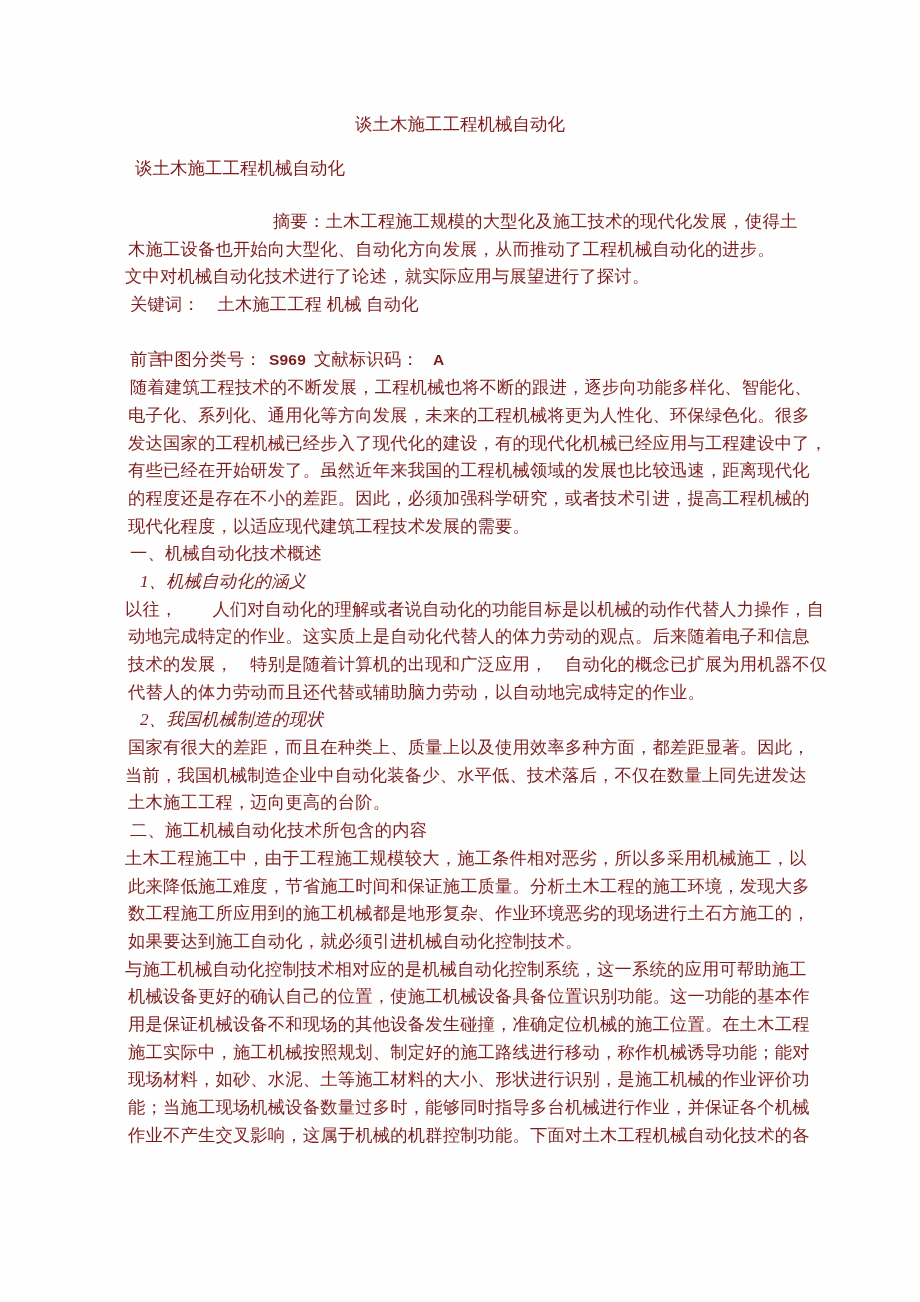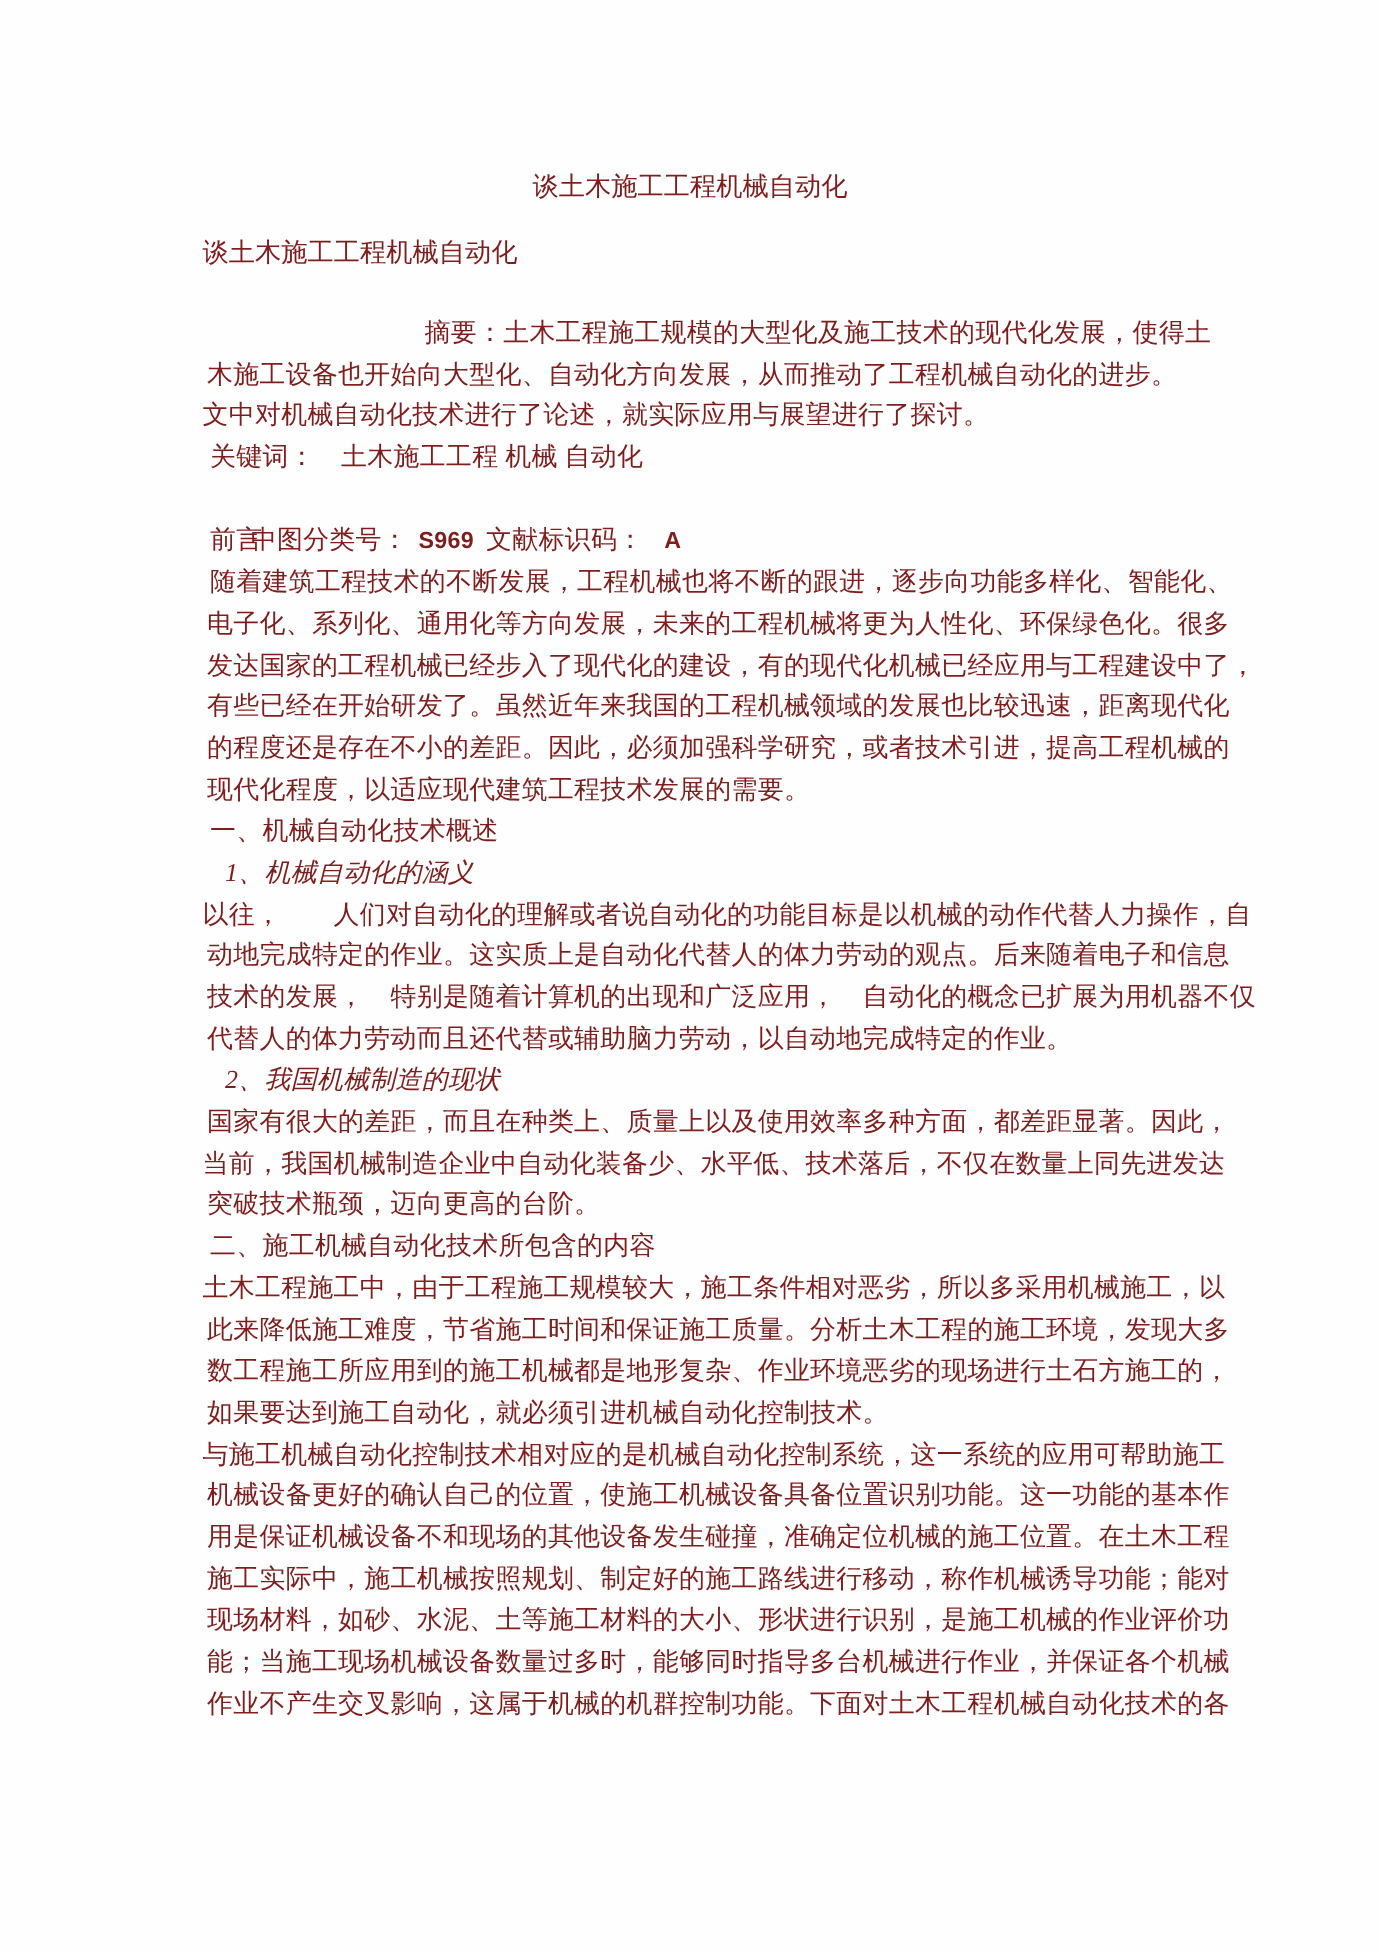--- a/index.html
+++ b/index.html
@@ -28,21 +28,21 @@
     top:154px;
     left:135px;
     height:28px;
     line-height:28px;
     font-size:17.5px;
     white-space:pre;
   }
   .doc-body{
     position:absolute;
     top:208px;
-    left:126px;
+    left:116px;
     width:680px;
     font-size:17.3px;
   }
   .line{
     height:27.7px;
     line-height:27.7px;
     white-space:pre;
     letter-spacing:0.2px;
   }
   .in0{margin-left:12px;}
@@ -87,21 +87,21 @@
     <div class="line in0">现代化程度，以适应现代建筑工程技术发展的需要。</div>
     <div class="line inHead">一、机械自动化技术概述</div>
     <div class="line inNum">1、机械自动化的涵义</div>
     <div class="line inHalf">以往，　　人们对自动化的理解或者说自动化的功能目标是以机械的动作代替人力操作，自</div>
     <div class="line in0">动地完成特定的作业。这实质上是自动化代替人的体力劳动的观点。后来随着电子和信息</div>
     <div class="line in0">技术的发展，　特别是随着计算机的出现和广泛应用，　自动化的概念已扩展为用机器不仅</div>
     <div class="line in0">代替人的体力劳动而且还代替或辅助脑力劳动，以自动地完成特定的作业。</div>
     <div class="line inNum">2、我国机械制造的现状</div>
     <div class="line in0">国家有很大的差距，而且在种类上、质量上以及使用效率多种方面，都差距显著。因此，</div>
     <div class="line inHalf">当前，我国机械制造企业中自动化装备少、水平低、技术落后，不仅在数量上同先进发达</div>
-    <div class="line in0">突破技术瓶颈，迈向更高的台阶。</div>
+    <div class="line in0">土木施工工程，迈向更高的台阶。</div>
     <div class="line inHead">二、施工机械自动化技术所包含的内容</div>
     <div class="line inHalf">土木工程施工中，由于工程施工规模较大，施工条件相对恶劣，所以多采用机械施工，以</div>
     <div class="line in0">此来降低施工难度，节省施工时间和保证施工质量。分析土木工程的施工环境，发现大多</div>
     <div class="line in0">数工程施工所应用到的施工机械都是地形复杂、作业环境恶劣的现场进行土石方施工的，</div>
     <div class="line in0">如果要达到施工自动化，就必须引进机械自动化控制技术。</div>
     <div class="line inHalf">与施工机械自动化控制技术相对应的是机械自动化控制系统，这一系统的应用可帮助施工</div>
     <div class="line in0">机械设备更好的确认自己的位置，使施工机械设备具备位置识别功能。这一功能的基本作</div>
     <div class="line in0">用是保证机械设备不和现场的其他设备发生碰撞，准确定位机械的施工位置。在土木工程</div>
     <div class="line in0">施工实际中，施工机械按照规划、制定好的施工路线进行移动，称作机械诱导功能；能对</div>
     <div class="line in0">现场材料，如砂、水泥、土等施工材料的大小、形状进行识别，是施工机械的作业评价功</div>

